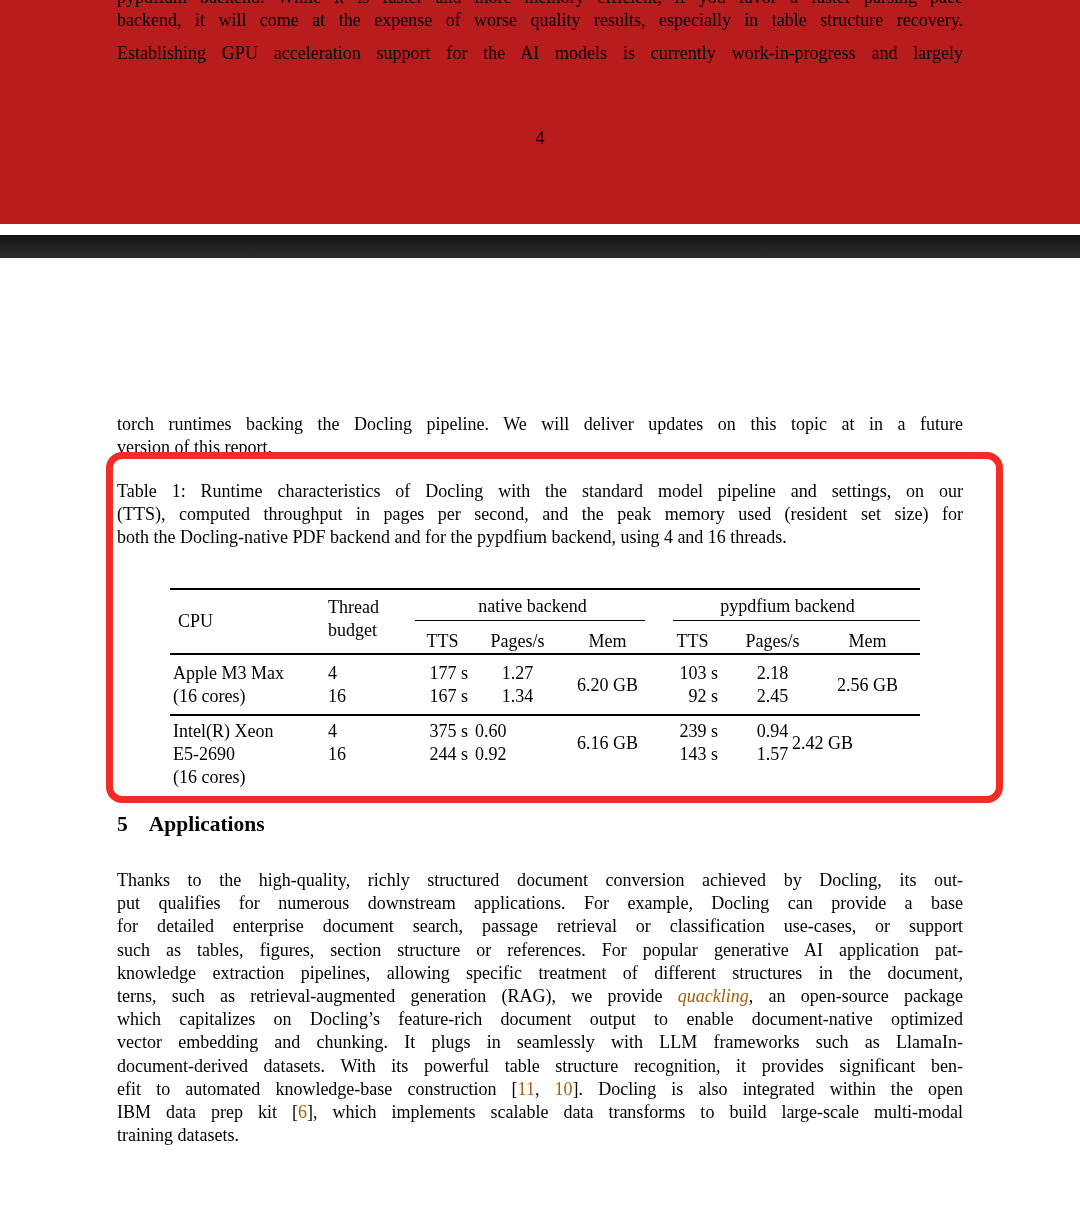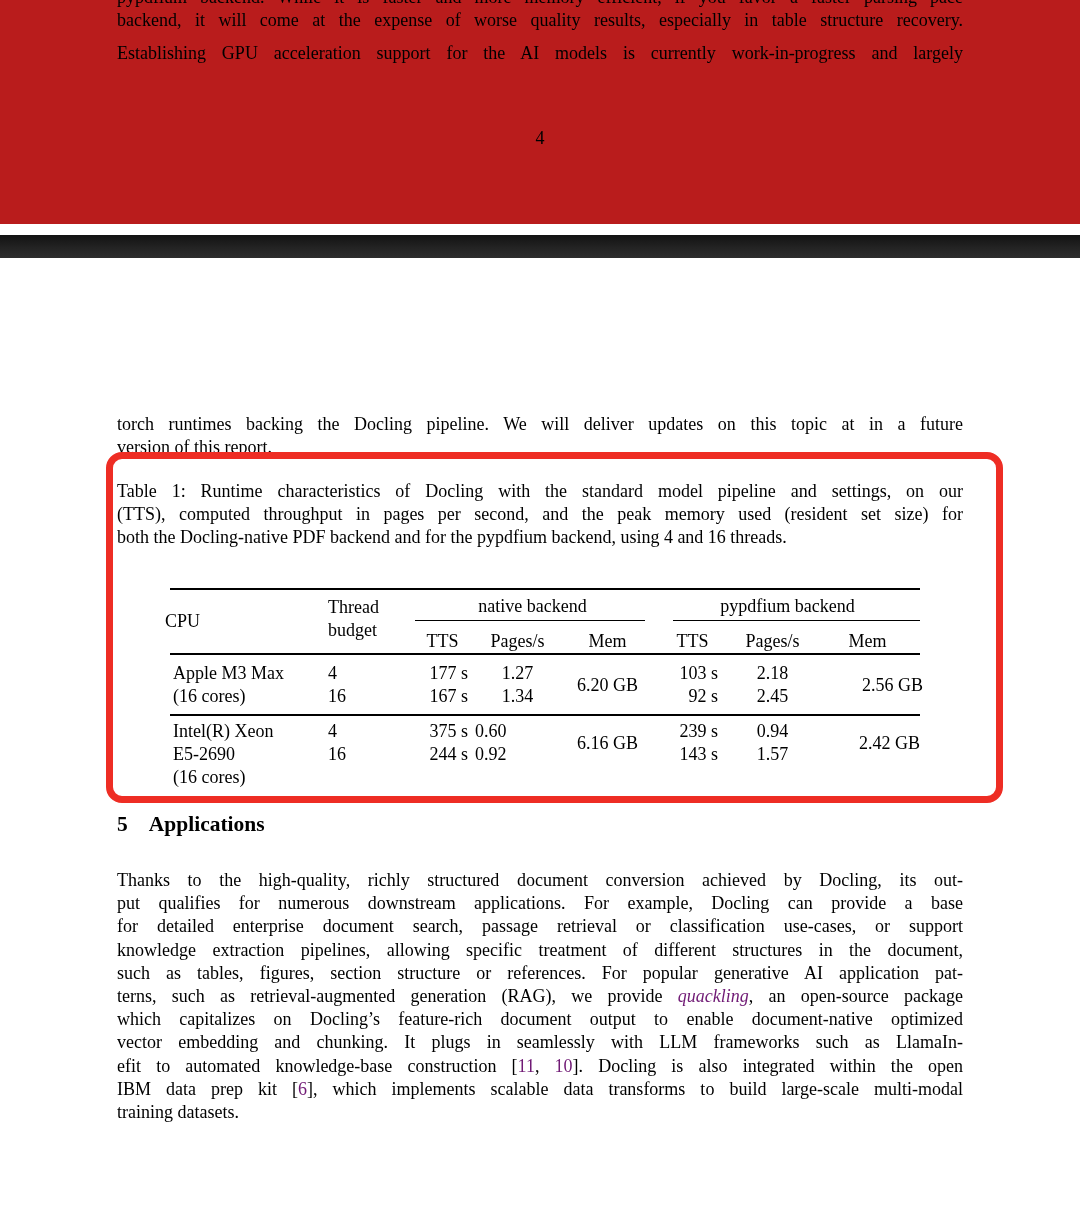--- a/index.html
+++ b/index.html
@@ -7,21 +7,21 @@
     width:1080px; height:1206px; position:relative; overflow:hidden;
     background:#ffffff; color:#000;
     font-family:"Liberation Serif","DejaVu Serif",serif;
   }
   .abs { position:absolute; }
   .textblock { font-size:18px; line-height:23.2px; }
   .par .tline { text-align:justify; text-align-last:justify; }
   .par .tline:last-child { text-align-last:auto; }
   .par.cont .tline:last-child { text-align-last:justify; }
   .cellblock .tline { text-align:inherit; }
-  .link { color:#701a75; }
+  .link { color:#a16207; }
   .link-italic { font-style:italic; }
 
   
   #page-top { left:0; top:0; width:1080px; height:224px; overflow:hidden; background:#b91c1c; }
   #page-separator { left:0; top:235px; width:1080px; height:23px;
     background:linear-gradient(180deg,#121212 0%,#232323 55%,#2d2d2d 100%); }
   #page-main { left:0; top:258px; width:1080px; height:948px; background:#fff; }
 
   
   #clipped-line { left:117px; top:-14px; width:846px; }
@@ -41,50 +41,50 @@
   #rule-top   { left:170px; top:588px; width:750px; height:2.2px; }
   #rule-head  { left:170px; top:653px; width:750px; height:1.5px; }
   #rule-mid   { left:170px; top:714px; width:750px; height:1.5px; }
   #crule-native   { left:415px; top:620px; width:230px; height:1.2px; }
   #crule-pypdfium { left:673px; top:620px; width:247px; height:1.2px; }
 
   
   .tcell { position:absolute; font-size:18px; line-height:23.2px; white-space:nowrap; }
 
   
-  #h-cpu      { left:165px; top:610px; }
+  #h-cpu      { left:178px; top:610px; }
   #h-budget   { left:328px; top:596px; }
   #h-native   { left:410px; top:595px; width:245px; text-align:center; }
   #h-pypdfium { left:655px; top:595px; width:265px; text-align:center; }
   #h-tts1   { left:410px; top:630px; width:65px;  text-align:center; }
   #h-pages1 { left:475px; top:630px; width:85px;  text-align:center; }
   #h-mem1   { left:560px; top:630px; width:95px;  text-align:center; }
   #h-tts2   { left:655px; top:630px; width:75px;  text-align:center; }
   #h-pages2 { left:730px; top:630px; width:85px;  text-align:center; }
   #h-mem2   { left:815px; top:630px; width:105px; text-align:center; }
 
   
   #r1-cpu    { left:173px; top:662px; }
   #r1-budget { left:328px; top:662px; }
   #r1-tts1   { left:400px; top:662px; width:68px;  text-align:right; }
   #r1-pages1 { left:475px; top:662px; width:85px;  text-align:center; }
   #r1-mem1   { left:560px; top:674px; width:95px;  text-align:center; }
   #r1-tts2   { left:640px; top:662px; width:78px;  text-align:right; }
   #r1-pages2 { left:730px; top:662px; width:85px;  text-align:center; }
-  #r1-mem2   { left:862px; top:674px; width:105px; }
+  #r1-mem2   { left:815px; top:674px; width:105px; text-align:center; }
 
   
   #r2-cpu    { left:173px; top:720px; }
   #r2-budget { left:328px; top:720px; }
   #r2-tts1   { left:400px; top:720px; width:68px;  text-align:right; }
   #r2-pages1 { left:475px; top:720px; width:85px;  text-align:left; }
   #r2-mem1   { left:560px; top:732px; width:95px;  text-align:center; }
   #r2-tts2   { left:640px; top:720px; width:78px;  text-align:right; }
   #r2-pages2 { left:730px; top:720px; width:85px;  text-align:center; }
-  #r2-mem2   { left:815px; top:732px; width:105px; text-align:right; }
+  #r2-mem2   { left:792px; top:732px; width:105px; text-align:left; }
 
   
   #red-annotation {
     left:106px; top:452px; width:897px; height:351px;
     border:7px solid #ee2d24; border-radius:16px;
     box-sizing:border-box; z-index:5; background:transparent;
   }
 </style>
 </head>
 <body>
@@ -193,23 +193,24 @@
 <div class="tcell" id="r2-mem2">2.42 GB</div>
 
 <div class="abs" id="section-heading">
   <span class="sec-num">5</span><span class="sec-title">Applications</span>
 </div>
 
 <div class="abs textblock par" id="apps-para">
     <div class="tline">Thanks to the high-quality, richly structured document conversion achieved by Docling, its out-</div>
     <div class="tline">put qualifies for numerous downstream applications. For example, Docling can provide a base</div>
     <div class="tline">for detailed enterprise document search, passage retrieval or classification use-cases, or support</div>
+    <div class="tline">such as tables, figures, section structure or references. For popular generative AI application pat-</div>
     <div class="tline">knowledge extraction pipelines, allowing specific treatment of different structures in the document,</div>
-    <div class="tline">such as tables, figures, section structure or references. For popular generative AI application pat-</div>
     <div class="tline"><span>terns, such as retrieval-augmented generation (RAG), we provide </span><span class="link link-italic">quackling</span><span>, an open-source package</span></div>
     <div class="tline">which capitalizes on Docling’s feature-rich document output to enable document-native optimized</div>
     <div class="tline">vector embedding and chunking. It plugs in seamlessly with LLM frameworks such as LlamaIn-</div>
+    <div class="tline">document-derived datasets. With its powerful table structure recognition, it provides significant ben-</div>
     <div class="tline"><span>efit to automated knowledge-base construction [</span><span class="link">11</span><span>, </span><span class="link">10</span><span>]. Docling is also integrated within the open</span></div>
     <div class="tline"><span>IBM data prep kit [</span><span class="link">6</span><span>], which implements scalable data transforms to build large-scale multi-modal</span></div>
     <div class="tline">training datasets.</div>
   </div>
 
 <div class="abs" id="red-annotation"></div>
 
 </body></html>

